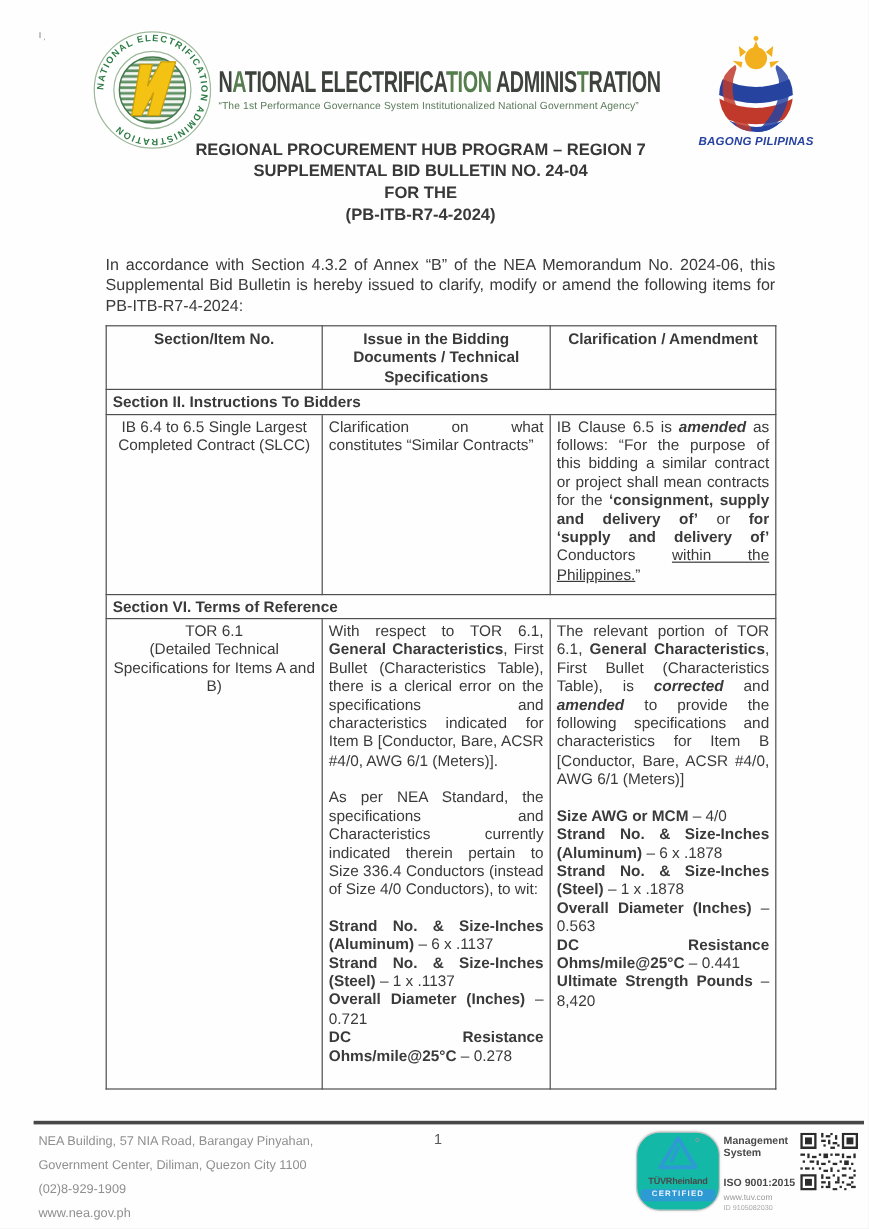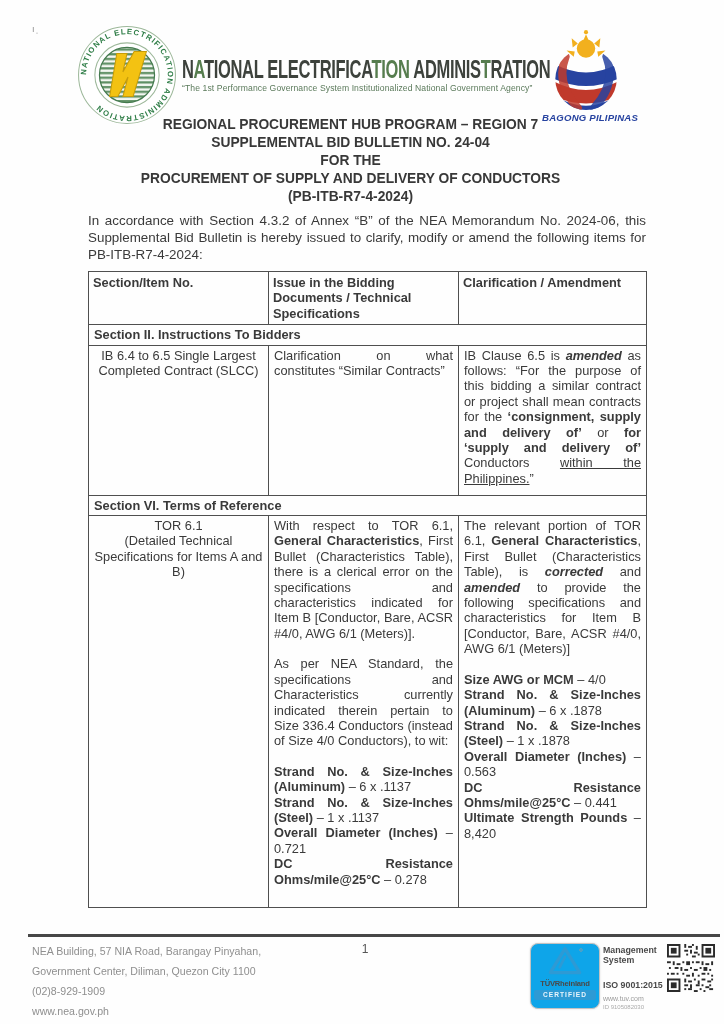--- a/index.html
+++ b/index.html
@@ -8,50 +8,50 @@
   .b{font-weight:bold}.i{font-style:italic}.u{text-decoration:underline}
   .g{color:#567d4e}
   
   .mark{position:absolute;color:#6a6a6a;font-size:9px;letter-spacing:1px;opacity:.8}
   
   .seal{position:absolute;left:76px;top:24px;width:102px;height:102px}
   .org-block{position:absolute;left:182px;top:56px;width:366px}
   .org-title{font-size:25px;font-weight:bold;letter-spacing:-.5px;white-space:nowrap;
              transform:scaleX(.66);transform-origin:0 50%;color:#3d423c;line-height:26px}
   .org-tagline{font-size:8.6px;color:#5b7a5b;margin-top:1px;white-space:nowrap;letter-spacing:.1px}
-  .bagong{position:absolute;left:530px;top:26px;width:108px;text-align:right}
+  .bagong{position:absolute;left:576px;top:26px;width:108px;text-align:center}
   .bagong-label{font-size:9.6px;font-weight:bold;font-style:italic;color:#2743a0;letter-spacing:.2px;margin-top:-2px}
   
   .doc-titles{position:absolute;left:68px;top:116px;width:565px;text-align:center;
               font-weight:bold;font-size:13.8px;line-height:18px;color:#383838}
   .intro{position:absolute;left:88px;top:212px;width:558px;text-align:justify;
          font-size:13.4px;line-height:17px;color:#3a3a3a}
   
   table.bulletin{position:absolute;left:88px;top:271px;width:558px;border-collapse:collapse;
                  table-layout:fixed;font-size:12.8px;line-height:15.4px;color:#3a3a3a}
   table.bulletin th,table.bulletin td{border:1px solid #4f4f4f;vertical-align:top;padding:2px 5px}
-  table.bulletin th{font-weight:bold;text-align:left;padding:3px 4px}
+  table.bulletin th{font-weight:bold;text-align:center;padding:3px 4px}
   td.center{text-align:center}
   td.just{text-align:justify;padding:2px 6px}
   tr.sect td{font-weight:bold;padding:2px 5px}
   tr.row-slcc{height:150px}
   tr.row-tor{height:392px}
   .cellp{margin:0 0 15px 0}
   .spec{margin:0}
   
   .footer-line{position:absolute;left:28px;top:934px;width:692px;height:0;
                border-top:3px solid #474747}
   .footer-left{position:absolute;left:32px;top:941px;font-size:10.6px;font-weight:normal;
                color:#8f8f8f;line-height:20px}
   .page-num{position:absolute;left:330px;top:942px;width:70px;text-align:center;
             font-size:12px;color:#565656}
   .motto{position:absolute;left:230px;top:1036px;width:290px;text-align:center;
          font-size:9.8px;color:#9a9a9a}
   .tuv-card{position:absolute;left:530px;top:943px;width:68px;height:64px;
-            border:1px solid #c2c2c2;border-radius:8px;background:#0ea5e9;
+            border:1px solid #c2c2c2;border-radius:20px;background:#14b8a6;
             box-shadow:0 0 2px rgba(0,0,0,.15);text-align:center;overflow:hidden}
   .tuv-brand{font-size:7.6px;font-weight:bold;color:#4a4a4a;letter-spacing:-.2px;margin-top:-1px}
   .tuv-band{margin:2px 3px 0 3px;background:#2e9ad4;border-radius:2px;color:#eaf5fc;
             font-size:6.6px;font-weight:bold;letter-spacing:1px;line-height:10px}
   .iso-text{position:absolute;left:603px;top:945px;font-size:8.8px;font-weight:bold;
             color:#4a4a4a;line-height:10px}
   .iso3{margin-top:15px}
   .tuv-url{position:absolute;left:603px;top:995px;font-size:7px;color:#9b9b9b;line-height:8px}
   .tuv-id{position:absolute;left:603px;top:1004px;font-size:6px;color:#ababab}
   .qr{position:absolute;left:664px;top:944px;width:54px;height:48px}
@@ -111,21 +111,20 @@
         <path d="M70,30 Q80,56 58,80" stroke="#2743a0" stroke-width="8" opacity=".85"></path>
       </g>
     </svg>
     <div class="bagong-label">BAGONG PILIPINAS</div>
   </div>
 
   <div class="doc-titles">
     <div>REGIONAL PROCUREMENT HUB PROGRAM – REGION 7</div>
     <div>SUPPLEMENTAL BID BULLETIN NO. 24-04</div>
     <div>FOR THE</div>
-    <div>PROCUREMENT OF SUPPLY AND DELIVERY OF CONDUCTORS</div>
     <div>(PB-ITB-R7-4-2024)</div>
   </div>
 
   <div class="intro">In accordance with Section 4.3.2 of Annex “B” of the NEA Memorandum No. 2024-06, this Supplemental Bid Bulletin is hereby issued to clarify, modify or amend the following items for PB-ITB-R7-4-2024:</div>
 
   <table class="bulletin">
     <colgroup>
         <col style="width:180px">
         <col style="width:190px">
         <col style="width:188px">

